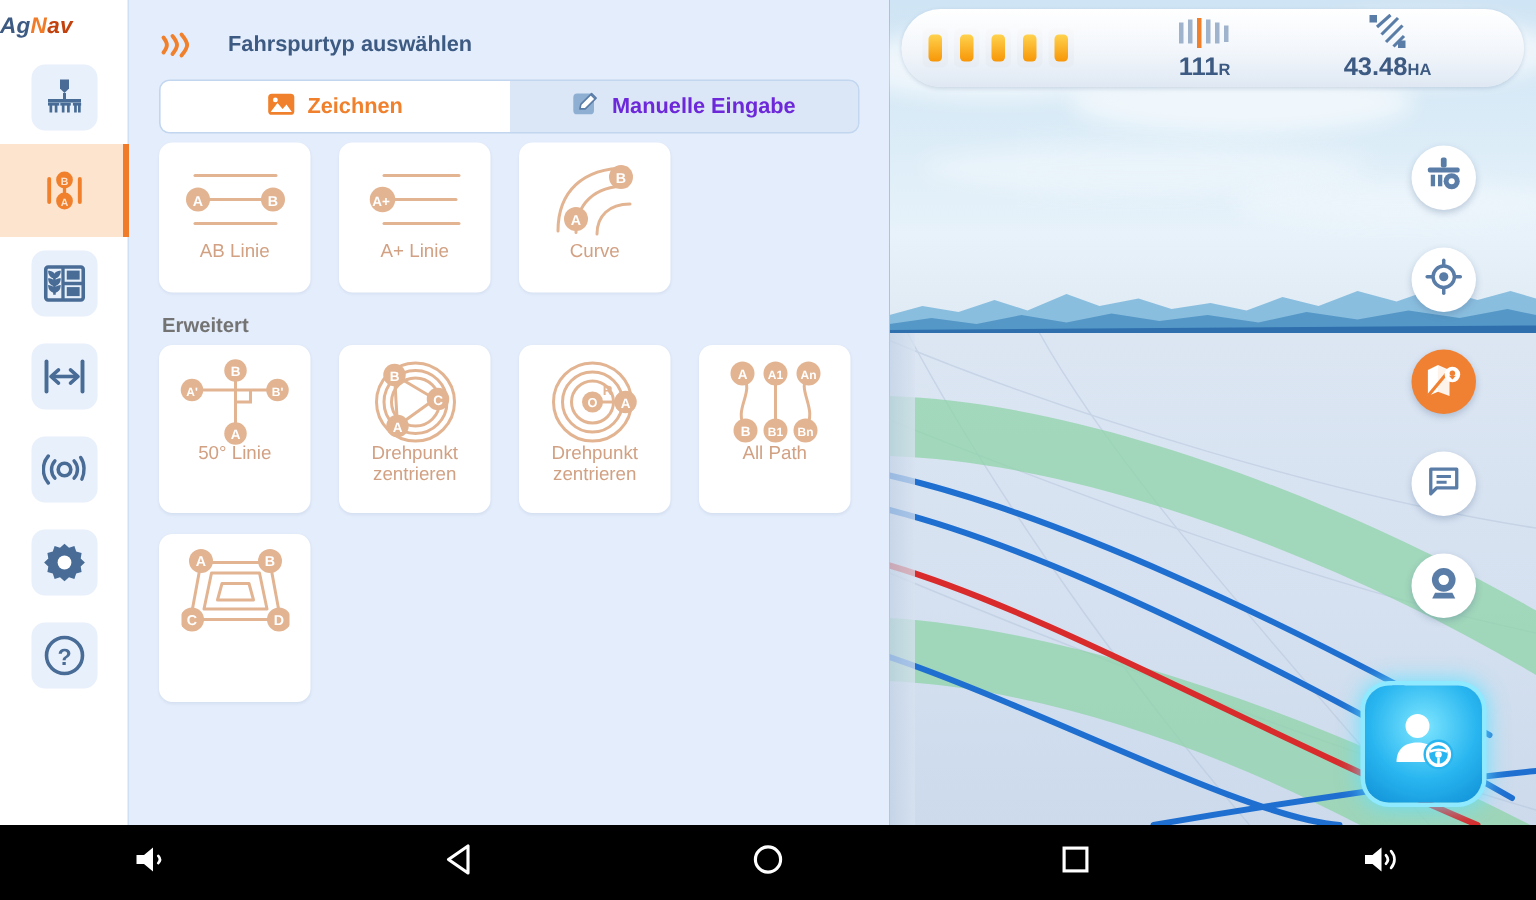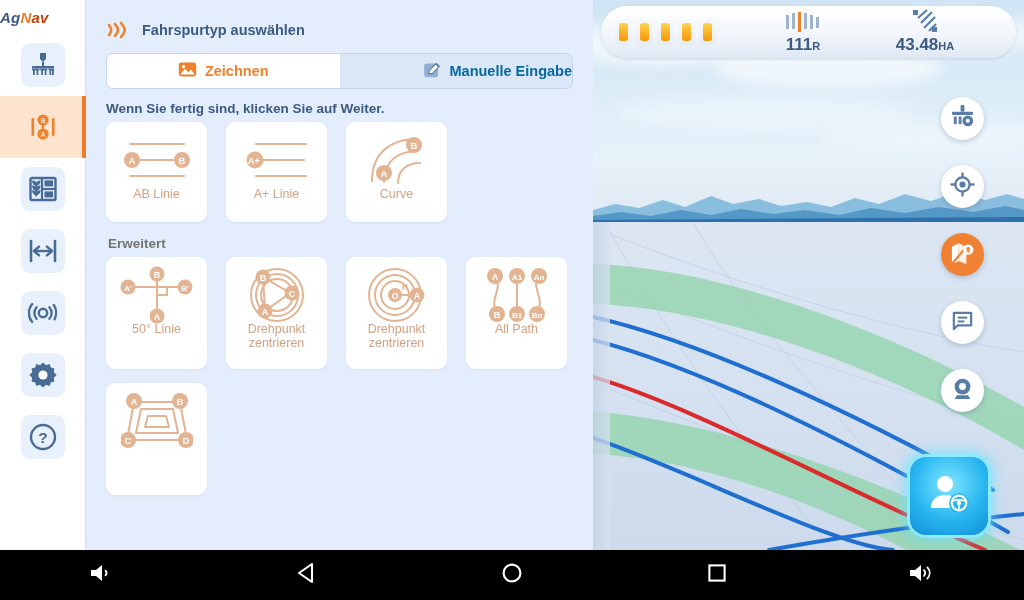--- a/index.html
+++ b/index.html
@@ -57,21 +57,21 @@
   #panel {
     position: absolute; left: 86px; top: 0;
     width: 507px; height: 550px;
     background: #e4edfb;
     z-index: 25;
     overflow: hidden;
   }
   #panel-head {
     display: flex; align-items: center;
     padding: 20px 0 0 20px;
-    gap: 14px;
+    gap: 24px;
   }
   #panel-head .title {
     font-size: 14.5px; font-weight: bold; color: #3c5a82;
   }
   .wifi-ico { width: 22px; height: 20px; }
 
   #tabs {
     margin: 13px 20px 0 20px;
     height: 36px;
     display: flex;
@@ -80,21 +80,21 @@
     overflow: hidden;
     background: #dbe6f7;
   }
   .tab {
     flex: 1;
     display: flex; align-items: center; justify-content: center; gap: 8px;
     font-size: 14.5px; font-weight: bold;
     cursor: pointer;
   }
   .tab.active { background: #ffffff; color: #f0802c; }
-  .tab.inactive { background: #dbe6f7; color: #0369a1; justify-content: flex-end; }
+  .tab.inactive { background: #dbe6f7; color: #6d28d9; }
 
   #hint {
     margin: 12px 0 0 20px;
     font-size: 13.5px; font-weight: bold; color: #3c5a82;
   }
   .section-title {
     margin: 14px 0 5px 22px;
     font-size: 13.5px; font-weight: bold; color: #737373;
   }
 
@@ -416,21 +416,20 @@
           <svg width="19" height="18" viewBox="0 0 19 18">
             <rect x="1.2" y="2.4" width="13.8" height="13.8" rx="2.6" fill="#8fafd2"></rect>
             <path d="M5.6,12.6 L6.2,9.6 L13.4,2.4 L16.4,5.4 L9.2,12.6 Z" fill="#fff" stroke="#5a7da8" stroke-width="1.1" stroke-linejoin="round"></path>
             <path d="M12.8,3 L15.8,6" stroke="#5a7da8" stroke-width="1.1"></path>
           </svg>
         </span>
         <span>Manuelle Eingabe</span>
       </div>
     </div>
 
-    <div id="hint">Wenn Sie fertig sind, klicken Sie auf Weiter.</div>
 
     <div class="card-row">
 
       <div class="card">
         <div class="art">
           <svg width="74" height="46" viewBox="0 0 74 46">
             <g stroke="#e2b492" stroke-width="2" stroke-linecap="round" fill="none">
               <path d="M10,7 L64,7"></path>
               <path d="M14,23 L60,23"></path>
               <path d="M10,39 L64,39"></path>

